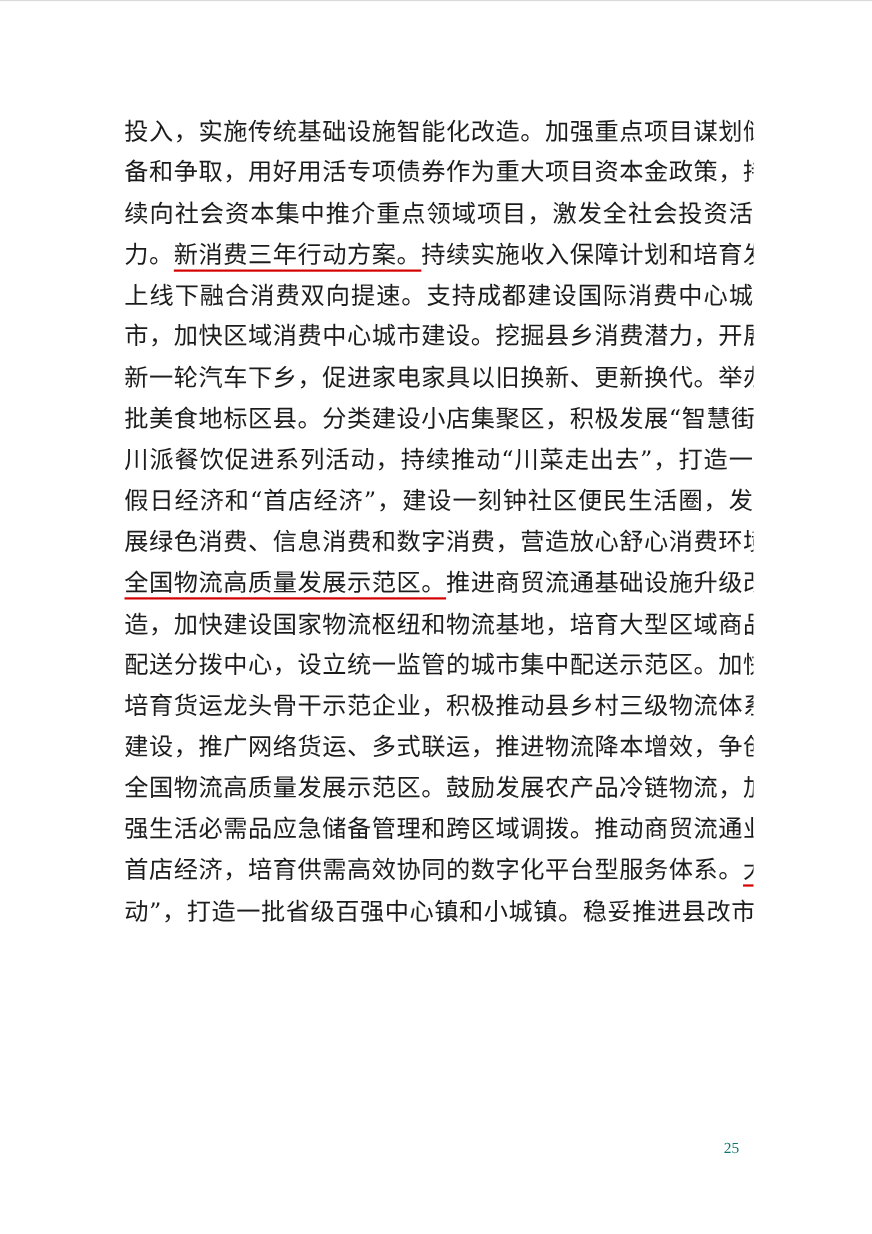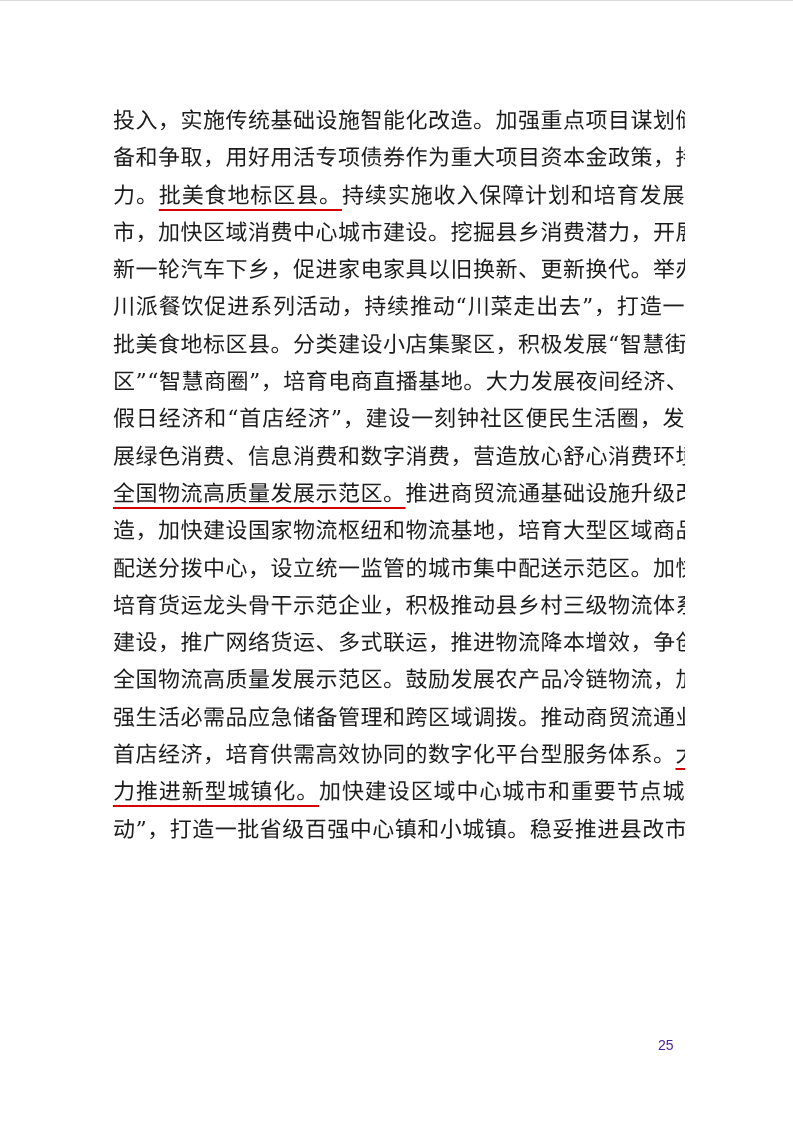--- a/index.html
+++ b/index.html
@@ -39,44 +39,44 @@
     text-decoration: underline;
     text-decoration-color: #d40000;
     text-decoration-thickness: 2px;
     text-underline-offset: 6px;
   }
   .page-number {
     position: absolute;
     left: 658px;
     top: 1036px;
     font-size: 14px;
-    color: #4c1d95;
-    font-family: Liberation Sans, sans-serif;
+    color: #0f766e;
+    font-family: Liberation Serif, serif;
   }
 </style>
 </head>
 <body>
 
 <div class="page">
   <div class="textblock">
     <div class="line"><span>投入，实施传统基础设施智能化改造。加强重点项目谋划储</span></div>
     <div class="line"><span>备和争取，用好用活专项债券作为重大项目资本金政策，持</span></div>
-    <div class="line"><span>力。</span><span class="u">批美食地标区县。</span><span>持续实施收入保障计划和培育发展</span></div>
+    <div class="line"><span>续向社会资本集中推介重点领域项目，激发全社会投资活</span></div>
+    <div class="line"><span>力。</span><span class="u">新消费三年行动方案。</span><span>持续实施收入保障计划和培育发展</span></div>
+    <div class="line"><span>上线下融合消费双向提速。支持成都建设国际消费中心城</span></div>
     <div class="line"><span>市，加快区域消费中心城市建设。挖掘县乡消费潜力，开展</span></div>
     <div class="line"><span>新一轮汽车下乡，促进家电家具以旧换新、更新换代。举办</span></div>
+    <div class="line"><span>批美食地标区县。分类建设小店集聚区，积极发展“智慧街</span></div>
     <div class="line"><span>川派餐饮促进系列活动，持续推动“川菜走出去”，打造一</span></div>
-    <div class="line"><span>批美食地标区县。分类建设小店集聚区，积极发展“智慧街</span></div>
-    <div class="line"><span>区”“智慧商圈”，培育电商直播基地。大力发展夜间经济、</span></div>
     <div class="line"><span>假日经济和“首店经济”，建设一刻钟社区便民生活圈，发</span></div>
     <div class="line"><span>展绿色消费、信息消费和数字消费，营造放心舒心消费环境。</span></div>
     <div class="line"><span class="u">全国物流高质量发展示范区。</span><span>推进商贸流通基础设施升级改</span></div>
     <div class="line"><span>造，加快建设国家物流枢纽和物流基地，培育大型区域商品</span></div>
     <div class="line"><span>配送分拨中心，设立统一监管的城市集中配送示范区。加快</span></div>
     <div class="line"><span>培育货运龙头骨干示范企业，积极推动县乡村三级物流体系</span></div>
     <div class="line"><span>建设，推广网络货运、多式联运，推进物流降本增效，争创</span></div>
     <div class="line"><span>全国物流高质量发展示范区。鼓励发展农产品冷链物流，加</span></div>
     <div class="line"><span>强生活必需品应急储备管理和跨区域调拨。推动商贸流通业</span></div>
     <div class="line"><span>首店经济，培育供需高效协同的数字化平台型服务体系。</span><span class="u">大</span></div>
-    <div class="line"><span class="u">力推进新型城镇化。</span><span>加快建设区域中心城市和重要节点城</span></div>
     <div class="line"><span>动”，打造一批省级百强中心镇和小城镇。稳妥推进县改市、</span></div>
   </div>
   <div class="page-number">25</div>
 </div>
 
 </body></html>

